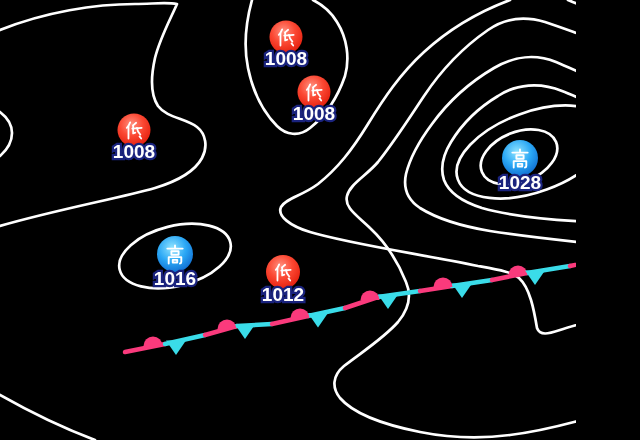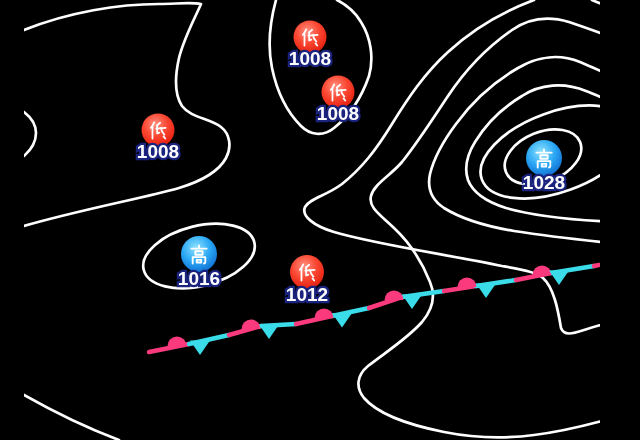--- a/index.html
+++ b/index.html
@@ -1,20 +1,20 @@
 <!DOCTYPE html>
 <html style="--bg: #000000; --isobar: #ffffff; --warm: #fa3a7c; --cold: #3adce9; --label-fill: #ffffff; --label-outline: #1a237e;"><head>
 <meta charset="utf-8">
 <style>
   :root{
     --bg:#000; --isobar:#fff; --warm:#fa3a7c; --cold:#3adce9;
     --label-fill:#fff; --label-outline:#1a237e;
   }
   html,body{margin:0;padding:0;background:var(--bg);}
-  .stage{width:576px;height:440px;overflow:hidden;background:var(--bg);margin-left:24px;}
+  .stage{width:576px;height:440px;overflow:hidden;background:var(--bg);}
   .isobars path, .isobars ellipse{
     fill:none; stroke:var(--isobar); stroke-width:2.7;
     stroke-linecap:round; stroke-linejoin:round;
   }
   .front-line{fill:none; stroke-width:4.5; stroke-linecap:round; stroke-linejoin:round;}
   .front-warm{stroke:var(--warm);}
   .front-cold{stroke:var(--cold);}
   .sym-warm{fill:var(--warm); stroke:none;}
   .sym-cold{fill:var(--cold); stroke:none;}
   .pc-low{fill:url(#gradLow);}

